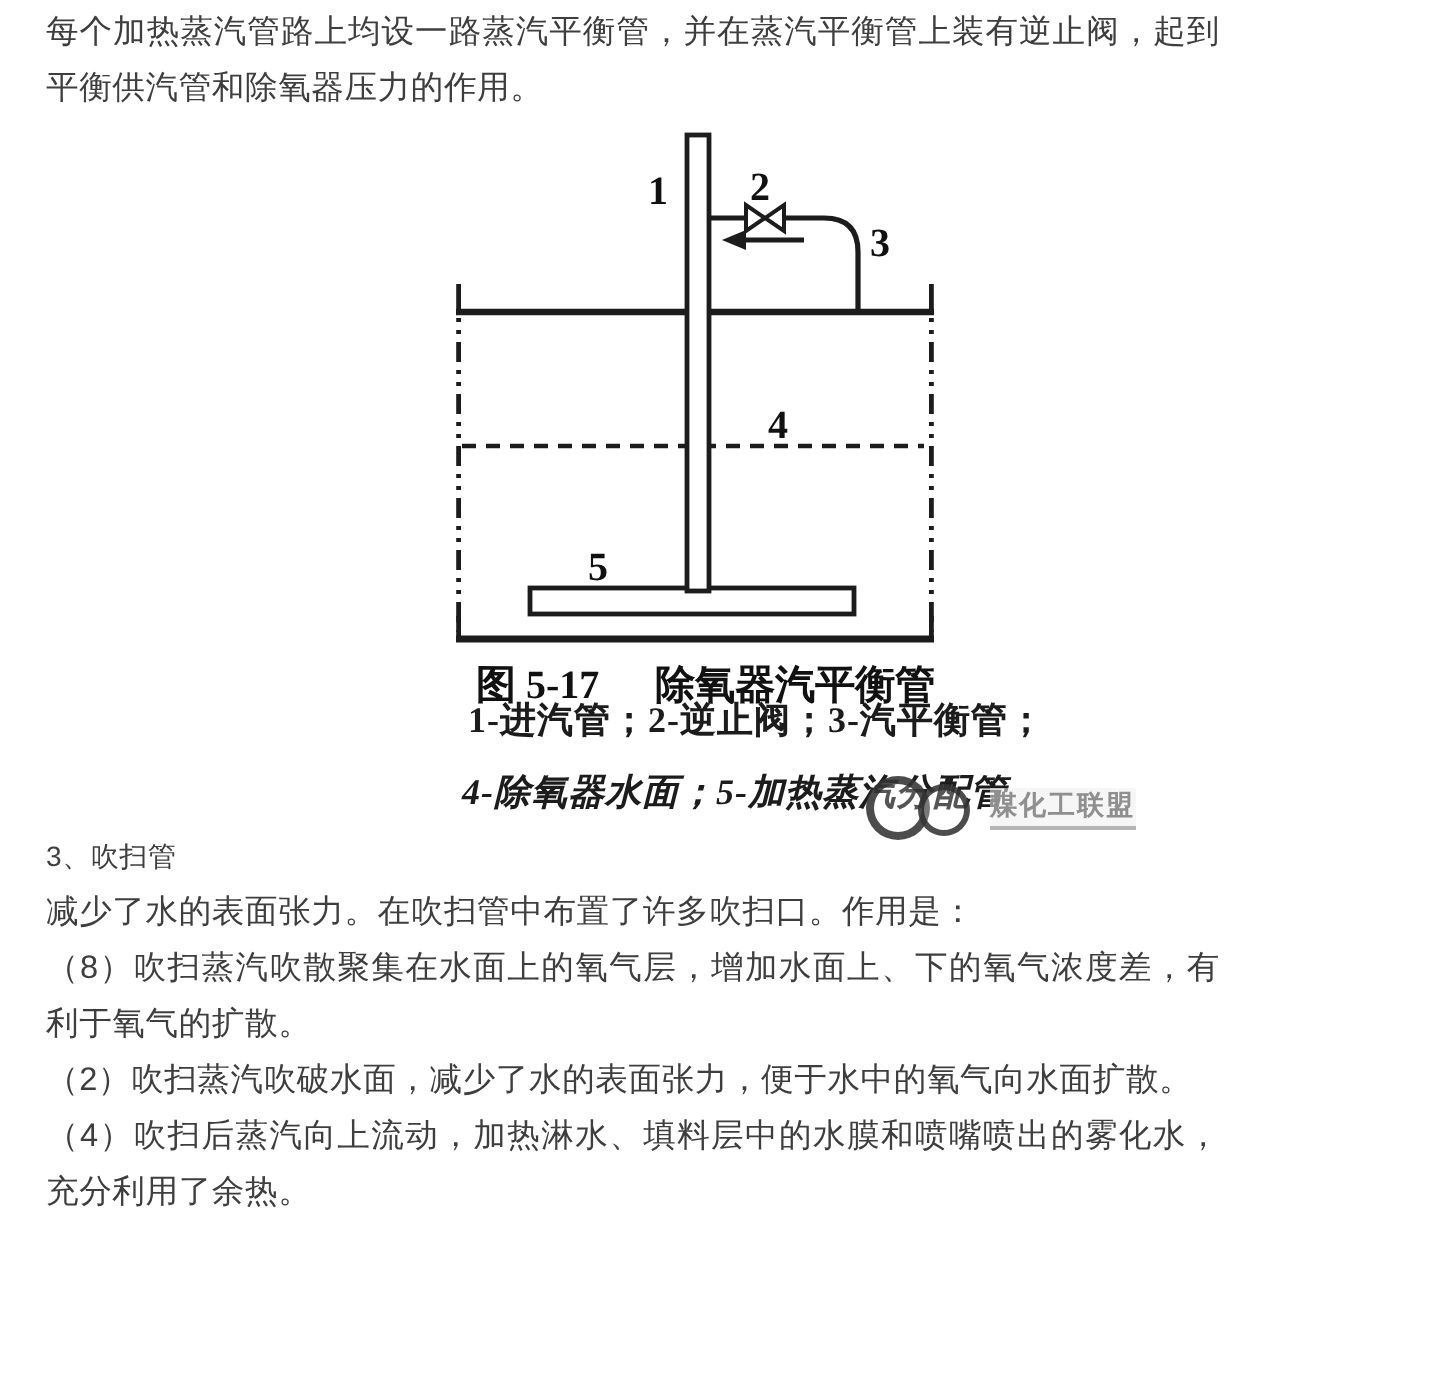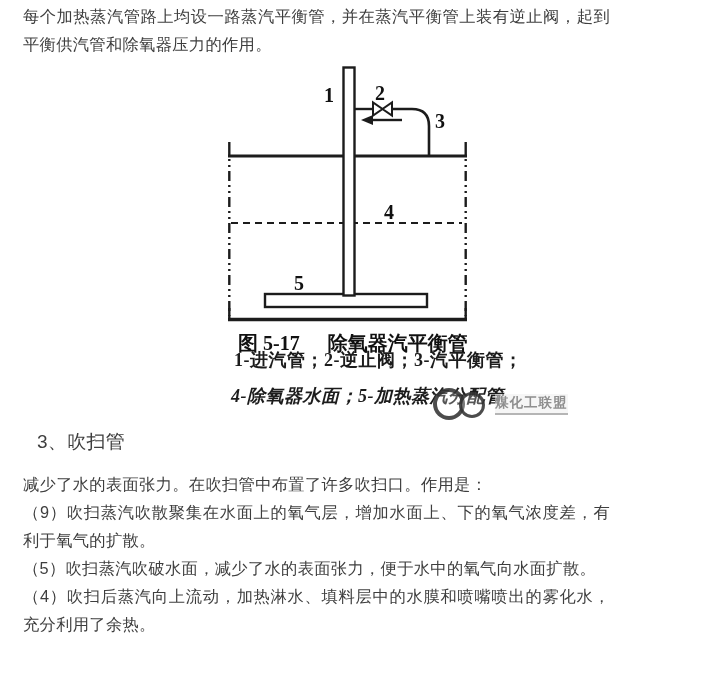--- a/index.html
+++ b/index.html
@@ -29,21 +29,21 @@
   .watermark{position:absolute;left:425px;top:320px;width:150px;height:36px;}
   .wm-circle{position:absolute;border-radius:50%;border:4px solid rgba(45,45,45,0.85);
         background:rgba(255,255,255,0.25);}
   .wm-c1{left:8px;top:2px;width:24px;height:24px;}
   .wm-c2{left:34px;top:6px;width:20px;height:20px;border-width:3px;}
   .wm-text{position:absolute;left:70px;top:8px;color:#8f8f8f;
         font-size:13.5px;font-weight:bold;letter-spacing:1px;
         border-bottom:2px solid #b5b5b5;padding-bottom:1px;
         background:rgba(238,238,238,0.55);white-space:nowrap;}
   
-  .section-heading{margin:14px;font-size:19px;letter-spacing:0.3px;line-height:28px;
+  .section-heading{margin:0;font-size:14px;letter-spacing:0.3px;line-height:28px;
         color:#3e3e3e;}
 </style>
 </head>
 <body>
 
 <div class="page">
 
   <p class="body-text">每个加热蒸汽管路上均设一路蒸汽平衡管，并在蒸汽平衡管上装有逆止阀，起到平衡供汽管和除氧器压力的作用。</p>
 
 
@@ -96,19 +96,19 @@
       <div class="wm-circle wm-c1"></div>
       <div class="wm-circle wm-c2"></div>
       <div class="wm-text">煤化工联盟</div>
     </div>
   </div>
 
   <p class="section-heading">3、吹扫管</p>
 
   <p class="body-text">减少了水的表面张力。在吹扫管中布置了许多吹扫口。作用是：</p>
 
-  <p class="body-text">（9）吹扫蒸汽吹散聚集在水面上的氧气层，增加水面上、下的氧气浓度差，有利于氧气的扩散。</p>
+  <p class="body-text">（8）吹扫蒸汽吹散聚集在水面上的氧气层，增加水面上、下的氧气浓度差，有利于氧气的扩散。</p>
 
-  <p class="body-text">（5）吹扫蒸汽吹破水面，减少了水的表面张力，便于水中的氧气向水面扩散。</p>
+  <p class="body-text">（2）吹扫蒸汽吹破水面，减少了水的表面张力，便于水中的氧气向水面扩散。</p>
 
   <p class="body-text">（4）吹扫后蒸汽向上流动，加热淋水、填料层中的水膜和喷嘴喷出的雾化水，充分利用了余热。</p>
 
 </div>
 
 </body></html>

